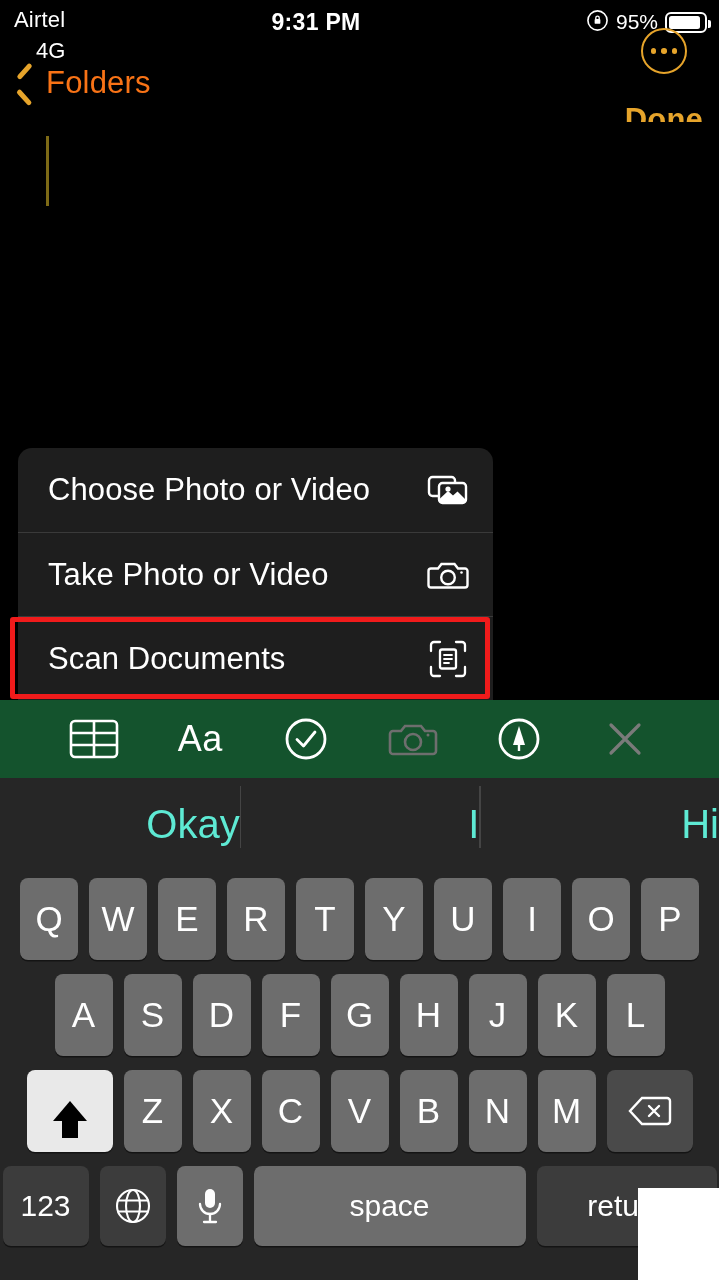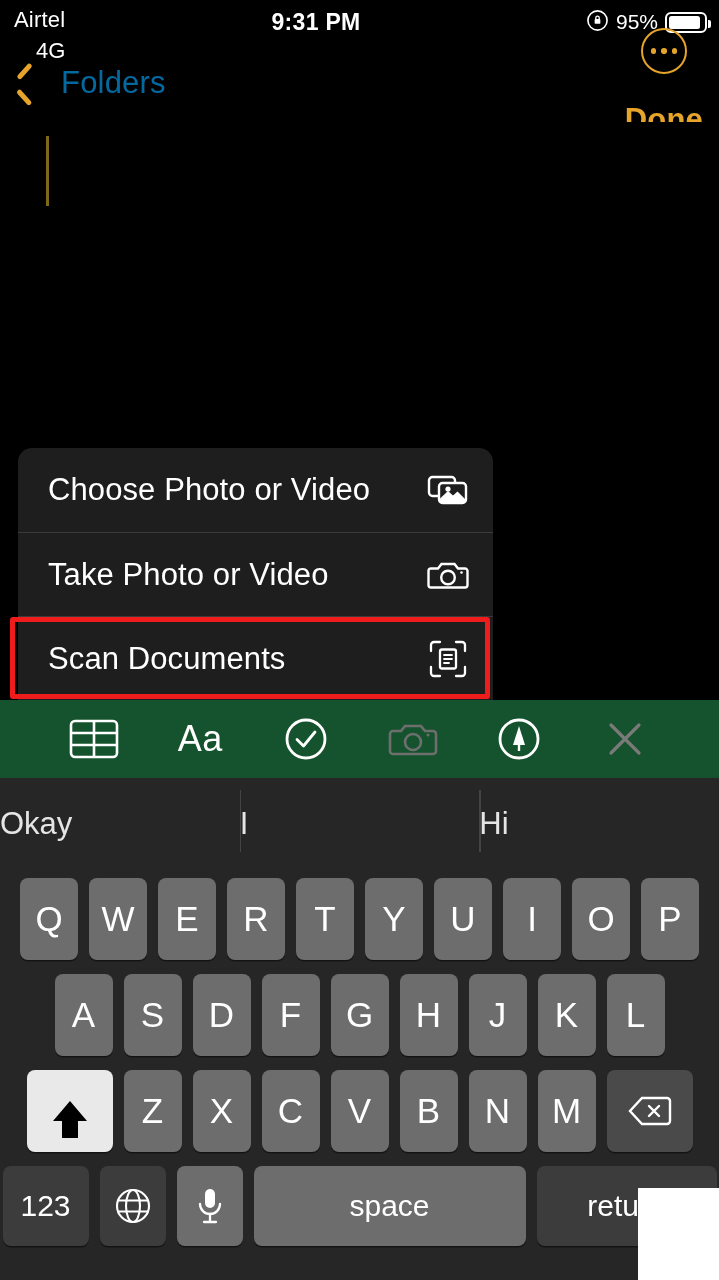--- a/index.html
+++ b/index.html
@@ -40,21 +40,21 @@
     background:#fff; border-radius:0 2px 2px 0;
   }
   .batt b { display:block; height:100%; width:92%; background:#fff; border-radius:2.5px; }
 
   
   .navbar {
     position:absolute; top:44px; left:0; width:719px; height:78px;
   }
   .nav-back {
     position:absolute; left:14px; top:50%; transform:translateY(-50%);
-    display:flex; align-items:center; gap:28px; color:#0369a1;
+    display:flex; align-items:center; gap:13px; color:#f97316;
   }
   .chev-left {
     width:19px; height:32px; position:relative;
   }
   .chev-left::before, .chev-left::after {
     content:""; position:absolute; left:4px; width:19px; height:4.5px;
     background:#E6A42B; border-radius:3px;
   }
   .chev-left::before { top:9px; transform:rotate(-48deg); transform-origin:left center; }
   .chev-left::after  { top:21px; transform:rotate(48deg); transform-origin:left center; }
@@ -100,21 +100,21 @@
   }
   .fmt-btn { width:56px; height:56px; display:flex; align-items:center; justify-content:center; }
   .aa { font-size:36px; color:#fff; line-height:36px; letter-spacing:.5px; }
 
   
   .pred-bar {
     position:absolute; left:0; top:778px; width:719px; height:92px;
     background:#262626; display:flex; align-items:center;
   }
   .pred-cell {
-    flex:1; text-align:left; color:#e5e5e5; font-size:31px; position:relative;
+    flex:1; text-align:right; color:#5eead4; font-size:40px; position:relative;
   }
   .pred-cell + .pred-cell::before {
     content:""; position:absolute; left:0; top:-16px; height:62px; width:1.5px; background:#444;
   }
 
   
   .keyboard {
     position:absolute; left:0; top:870px; width:719px; height:410px;
     background:#262626; padding-top:8px;
   }

